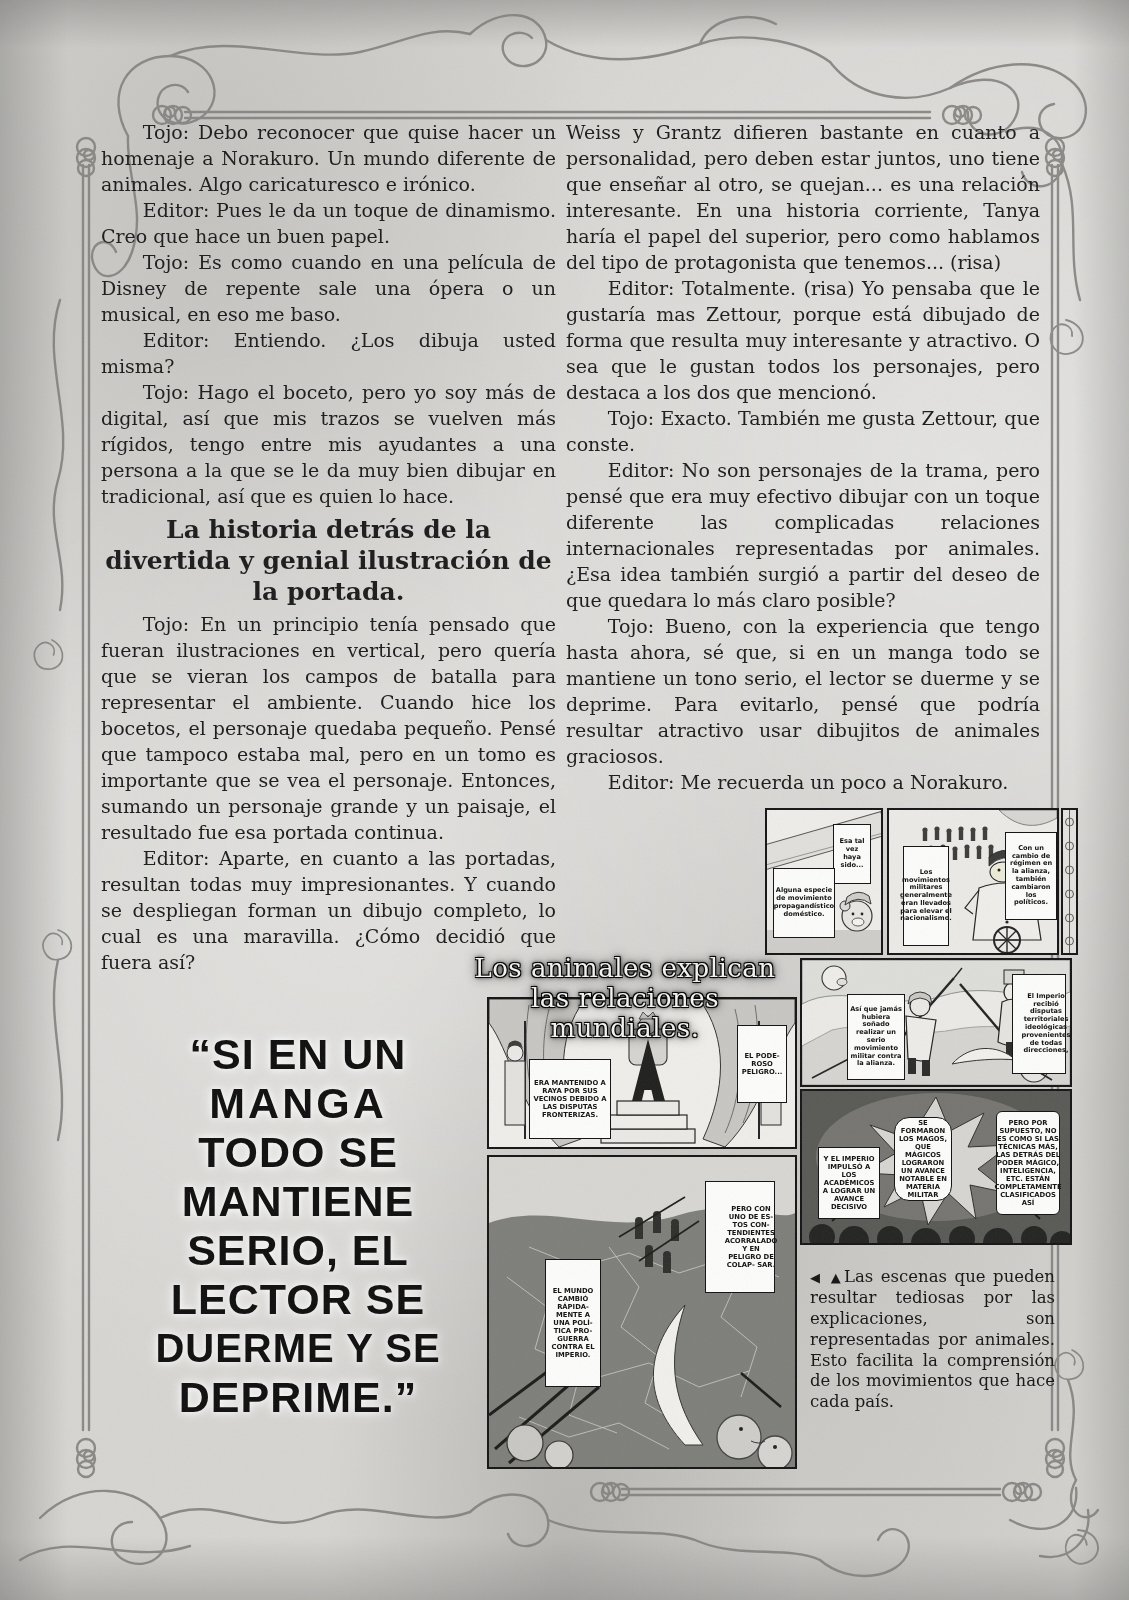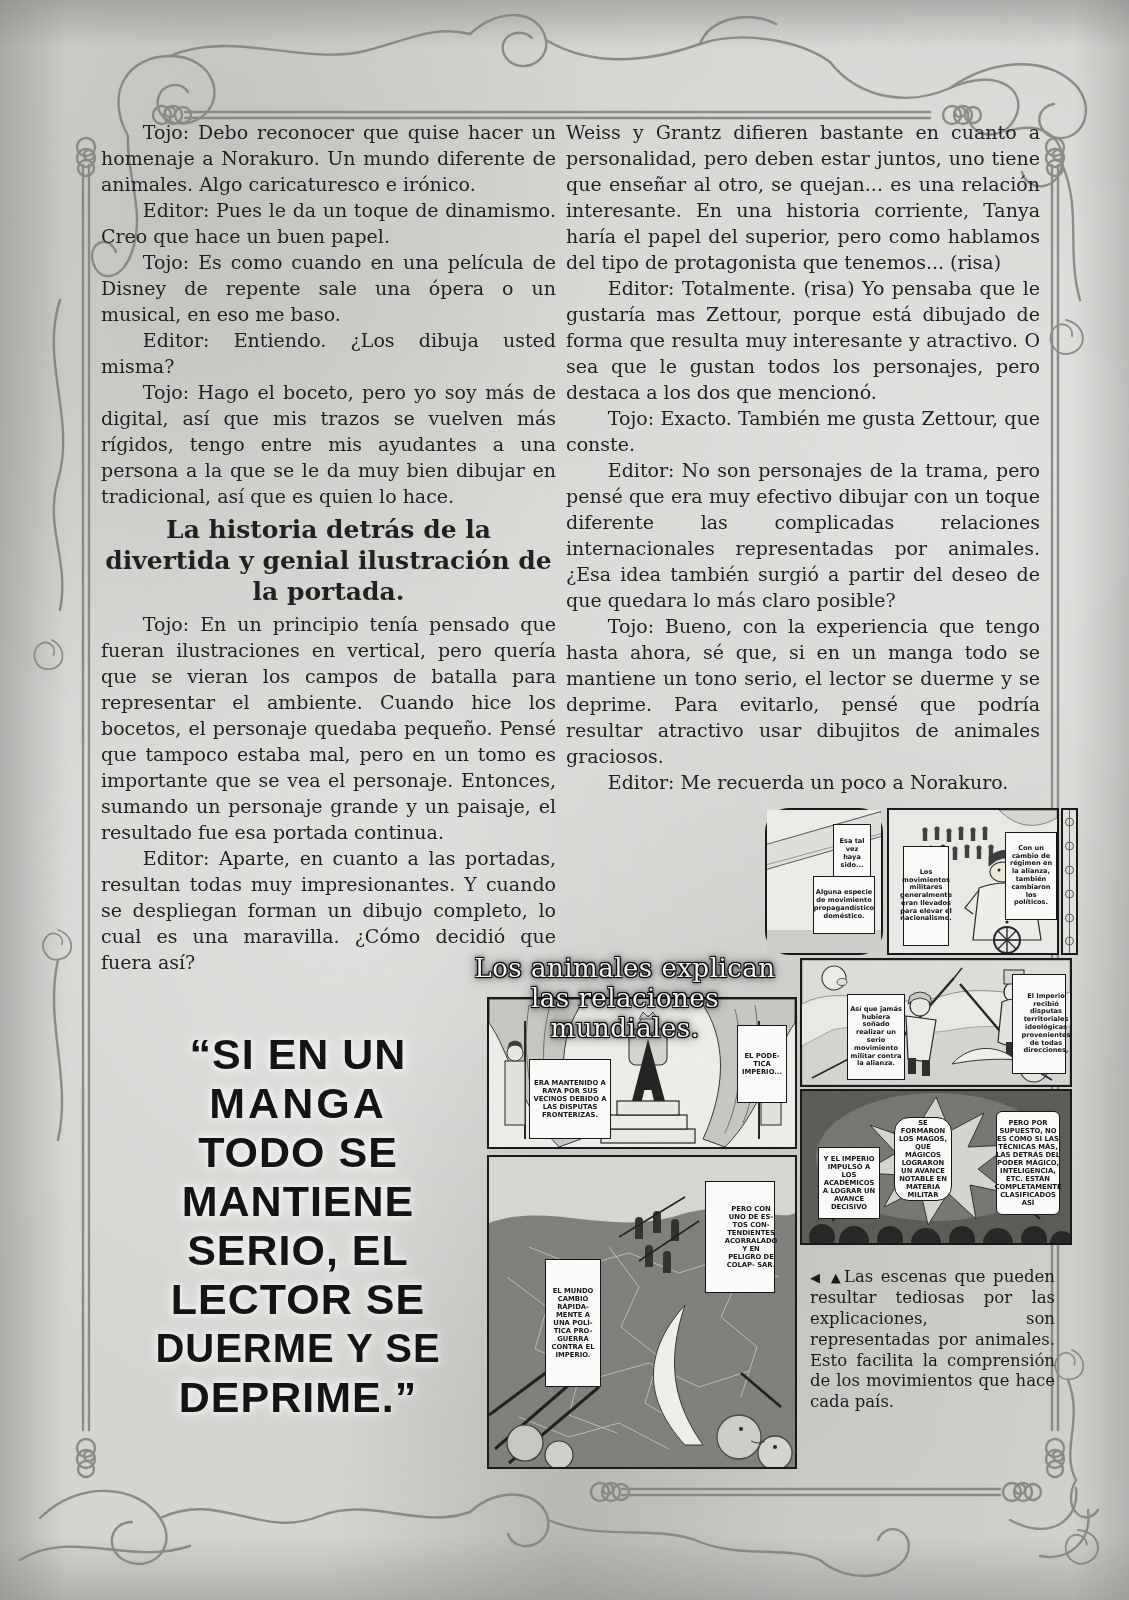--- a/index.html
+++ b/index.html
@@ -158,35 +158,35 @@
       <div>MANGA</div>
       <div>TODO SE</div>
       <div>MANTIENE</div>
       <div>SERIO, EL</div>
       <div>LECTOR SE</div>
       <div>DUERME Y SE</div>
       <div>DEPRIME.”</div>
     </div>
 
   <div class="panel" style="left:765px;top:808px;width:313px;height:147px;">
-    <div class="panel bordered" style="left:0;top:0;width:118px;height:147px;border-radius:24px;">
+    <div class="panel bordered" style="left:0;top:0;width:118px;height:147px;">
       <svg class="art" viewBox="0 0 114 143" preserveAspectRatio="none">
         <rect width="114" height="143" fill="#efeeeb"></rect>
         <rect x="-30" y="26" width="150" height="24" transform="rotate(-16 30 36)" fill="#e1e0dc" stroke="#555" stroke-width="1"></rect>
         <line x1="-20" y1="60" x2="120" y2="22" stroke="#777" stroke-width=".7"></line>
         <path d="M0,120 h114 v23 h-114 z" fill="#cfcecb"></path>
         <circle cx="90" cy="106" r="15" fill="#e8e7e3" stroke="#333" stroke-width="1.2"></circle>
         <circle cx="78" cy="96" r="5" fill="#dcdbd7" stroke="#333" stroke-width="1"></circle>
         <path d="M78,95 q13,-11 26,-1 l-2,-8 q-11,-8 -22,1 z" fill="#cfceca" stroke="#333" stroke-width="1"></path>
         <circle cx="86" cy="104" r="1.4" fill="#222"></circle>
           <circle cx="95" cy="104" r="1.4" fill="#222"></circle>
         <ellipse cx="91" cy="112" rx="6" ry="4" fill="#f5f4f0" stroke="#333" stroke-width=".8"></ellipse>
       </svg>
       <div class="tbox" style="left:66px;top:14px;width:38px;height:60px;">Esa tal vez haya sido...</div>
-      <div class="tbox" style="left:6px;top:66px;width:62px;height:58px;margin-left:40px;">Alguna especie de movimiento propagandístico doméstico.</div>
+      <div class="tbox" style="left:6px;top:58px;width:62px;height:70px;">Alguna especie de movimiento propagandístico doméstico.</div>
     </div>
     <div class="panel bordered" style="left:122px;top:0;width:172px;height:147px;">
       <svg class="art" viewBox="0 0 168 143" preserveAspectRatio="none">
         <defs>
             <g id="sld" fill="#3c3c3a">
               <circle cx="0" cy="-6" r="2.6"></circle>
               <rect x="-2.2" y="-4" width="4.4" height="9"></rect>
             </g>
           </defs>
         <rect width="168" height="143" fill="#ecebe8"></rect>
@@ -285,21 +285,21 @@
       <line x1="36" y1="22" x2="36" y2="140" stroke="#222" stroke-width="2"></line>
       <rect x="16" y="62" width="20" height="64" fill="#e3e2de" stroke="#333" stroke-width="1.1"></rect>
       <circle cx="26" cy="54" r="8" fill="#eceae6" stroke="#333" stroke-width="1"></circle>
       <path d="M18,50 q8,-8 16,0 l-2,-6 q-6,-5 -12,0 z" fill="#3a3a38"></path>
       <line x1="270" y1="22" x2="270" y2="140" stroke="#222" stroke-width="2"></line>
       <rect x="272" y="62" width="20" height="64" fill="#e3e2de" stroke="#333" stroke-width="1.1"></rect>
       <circle cx="282" cy="54" r="8" fill="#eceae6" stroke="#333" stroke-width="1"></circle>
       <path d="M274,50 q8,-8 16,0 l-2,-6 q-6,-5 -12,0 z" fill="#3a3a38"></path>
     </svg>
     <div class="tbox comic" style="left:40px;top:60px;width:82px;height:80px;">ERA MANTENIDO A RAYA POR SUS VECINOS DEBIDO A LAS DISPUTAS FRONTERIZAS.</div>
-    <div class="tbox comic" style="left:248px;top:26px;width:50px;height:78px;">EL PODE- TICA IMPERIO...</div>
+    <div class="tbox comic" style="left:248px;top:26px;width:50px;height:78px;">EL PODE- ROSO PELIGRO...</div>
   </div>
 
   <div class="panel bordered" style="left:487px;top:1155px;width:310px;height:314px;">
     <svg class="art" viewBox="0 0 306 310" preserveAspectRatio="none">
       <rect width="306" height="310" fill="#d8d7d3"></rect>
       <path d="M0,66 C60,44 120,80 190,58 C250,40 290,66 306,56 L306,310 L0,310 z" fill="#7e7e7a"></path>
       <g stroke="#d6d5d1" stroke-width=".8" fill="none" opacity=".9">
         <path d="M18,120 L58,150 L46,192 L92,212 L80,258 L128,276"></path>
         <path d="M120,90 L150,130 L132,170 L170,200 L156,246 L196,270"></path>
         <path d="M220,80 L250,120 L232,160 L268,190 L252,240"></path>

